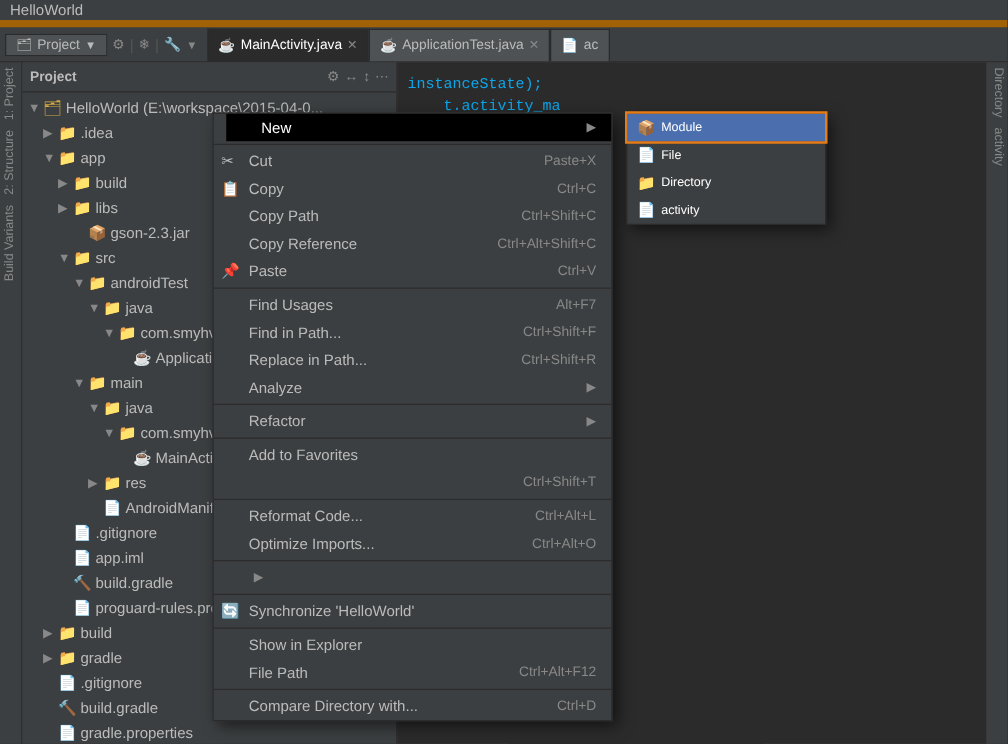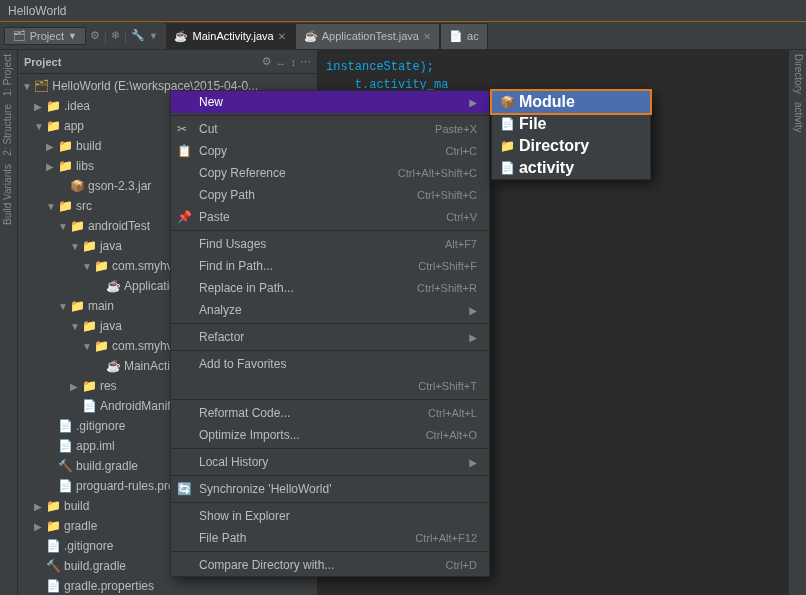--- a/index.html
+++ b/index.html
@@ -14,21 +14,21 @@
       position: relative;
     }
 
     
     .title-bar {
       background: #3c3f41;
       height: 22px;
       display: flex;
       align-items: center;
       padding: 0 8px;
-      border-bottom: 1px solid #a16207;
+      border-bottom: 6px solid #a16207;
     }
 
     
     .tab-bar {
       background: #3c3f41;
       height: 28px;
       display: flex;
       align-items: center;
       border-bottom: 1px solid #2b2b2b;
       padding-left: 4px;
@@ -211,22 +211,23 @@
     .menu-item {
       height: 22px;
       display: flex;
       align-items: center;
       padding: 0 12px 0 28px;
       cursor: pointer;
       position: relative;
       gap: 4px;
     }
     .menu-item.highlighted {
-      background: #4c1d95;
+      background: #000000;
       color: #ffffff;
+      margin-left: 10px;
     }
     .menu-item-label {
       flex: 1;
       font-size: 12px;
     }
     .menu-item-shortcut {
       font-size: 11px;
       color: #888888;
       margin-left: auto;
     }
@@ -265,22 +266,21 @@
       padding: 0 8px;
       cursor: pointer;
       position: relative;
     }
     .submenu-item.module-selected {
       background: #4b6eaf;
       outline: 2px solid #e57c18;
       color: #fff;
     }
     .submenu-item-label {
-      font-size: 16px;
-      font-weight: bold;
+      font-size: 10px;
     }
 
     .folder-icon { color: #d4a942; }
     .java-icon { color: #e57c18; }
     .xml-icon { color: #a9b7c6; }
   </style>
 </head>
 <body>
 
 <div class="title-bar">
@@ -528,26 +528,26 @@
         <span class="menu-item-icon">✂</span>
         <span class="menu-item-label">Cut</span>
         <span class="menu-item-shortcut">Paste+X</span>
       </div>
       <div class="menu-item">
         <span class="menu-item-icon">📋</span>
         <span class="menu-item-label">Copy</span>
         <span class="menu-item-shortcut">Ctrl+C</span>
       </div>
       <div class="menu-item">
+        <span class="menu-item-label">Copy Path</span>
+        <span class="menu-item-shortcut">Ctrl+Shift+C</span>
+      </div>
+      <div class="menu-item">
         <span class="menu-item-label">Copy Reference</span>
         <span class="menu-item-shortcut">Ctrl+Alt+Shift+C</span>
-      </div>
-      <div class="menu-item">
-        <span class="menu-item-label">Copy Path</span>
-        <span class="menu-item-shortcut">Ctrl+Shift+C</span>
       </div>
       <div class="menu-item">
         <span class="menu-item-icon">📌</span>
         <span class="menu-item-label">Paste</span>
         <span class="menu-item-shortcut">Ctrl+V</span>
       </div>
       <div class="menu-separator"></div>
       <div class="menu-item">
         <span class="menu-item-label">Find Usages</span>
         <span class="menu-item-shortcut">Alt+F7</span>
@@ -580,21 +580,20 @@
       <div class="menu-item">
         <span class="menu-item-label">Reformat Code...</span>
         <span class="menu-item-shortcut">Ctrl+Alt+L</span>
       </div>
       <div class="menu-item">
         <span class="menu-item-label">Optimize Imports...</span>
         <span class="menu-item-shortcut">Ctrl+Alt+O</span>
       </div>
       <div class="menu-separator"></div>
       <div class="menu-item">
-        <span class="menu-item-label">Local History</span>
         <span class="menu-arrow">▶</span>
       </div>
       <div class="menu-separator"></div>
       <div class="menu-item">
         <span class="menu-item-icon">🔄</span>
         <span class="menu-item-label">Synchronize 'HelloWorld'</span>
       </div>
       <div class="menu-separator"></div>
       <div class="menu-item">
         <span class="menu-item-label">Show in Explorer</span>

